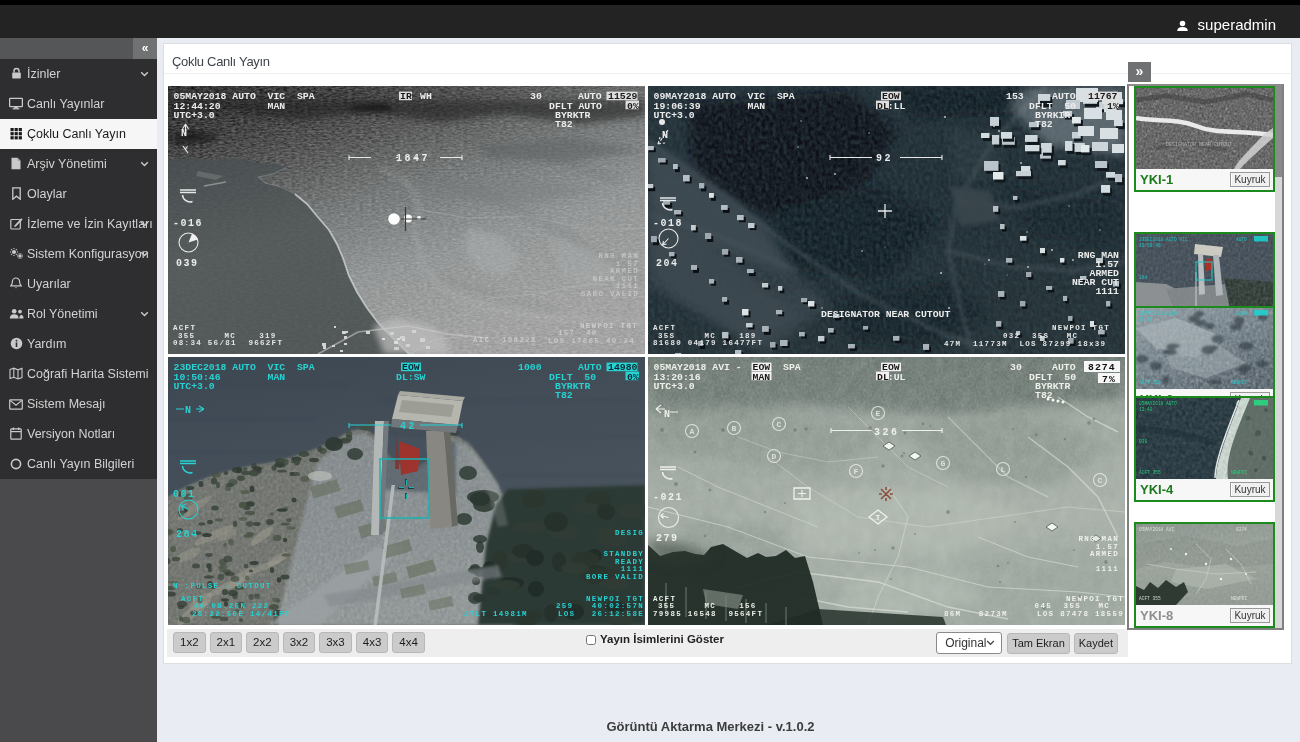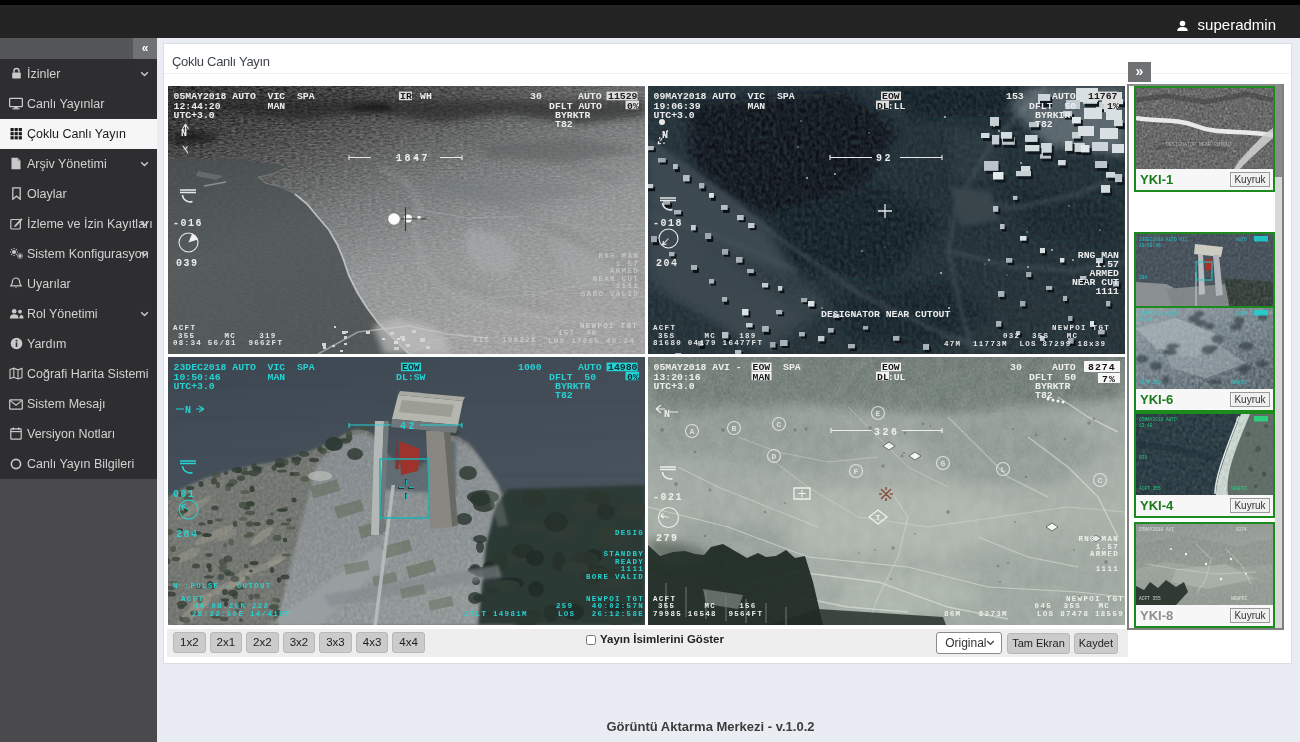--- a/index.html
+++ b/index.html
@@ -1268,21 +1268,21 @@
             <text x="3" y="13">19:06</text>
     <text x="100" y="7">AUTO</text>
             <rect x="118" y="2" width="14" height="5.5" fill="#22d0d0"></rect>
     <text x="3" y="76">ACFT 355</text>
             <text x="95" y="76">NEWPOI</text>
   </g>
 </svg></div>
       <div class="tlabel">YKI-6</div>
       <div class="kuyruk">Kuyruk</div>
     </div>
-  <div class="thumb" style="top:326px;">
+  <div class="thumb" style="top:310px;">
       <div class="timg" id="t4"><svg width="137" height="81" viewBox="0 0 137 81">
   <defs>
     <filter id="tn4" x="0" y="0" width="100%" height="100%">
         <feTurbulence type="fractalNoise" baseFrequency="0.3 0.25" numOctaves="4" seed="48" result="t"></feTurbulence>
         <feColorMatrix in="t" type="matrix" values="0 0 0 0 0.25  0 0 0 0 0.25  0 0 0 0 0.25  1.2 1.2 0 0 -0.75"></feColorMatrix>
       </filter>
   </defs>
   <rect width="137" height="81" fill="#20333c"></rect>
   <path d="M106 0 L137 0 L137 81 L84 81 Z" fill="#5a6a62"></path>
   <path d="M105 0 C98 18 90 38 86 52 C82 64 80 72 80 81 L92 81 C90 68 94 52 99 38 C104 24 110 10 114 0 Z" fill="#d4e0da"></path>

